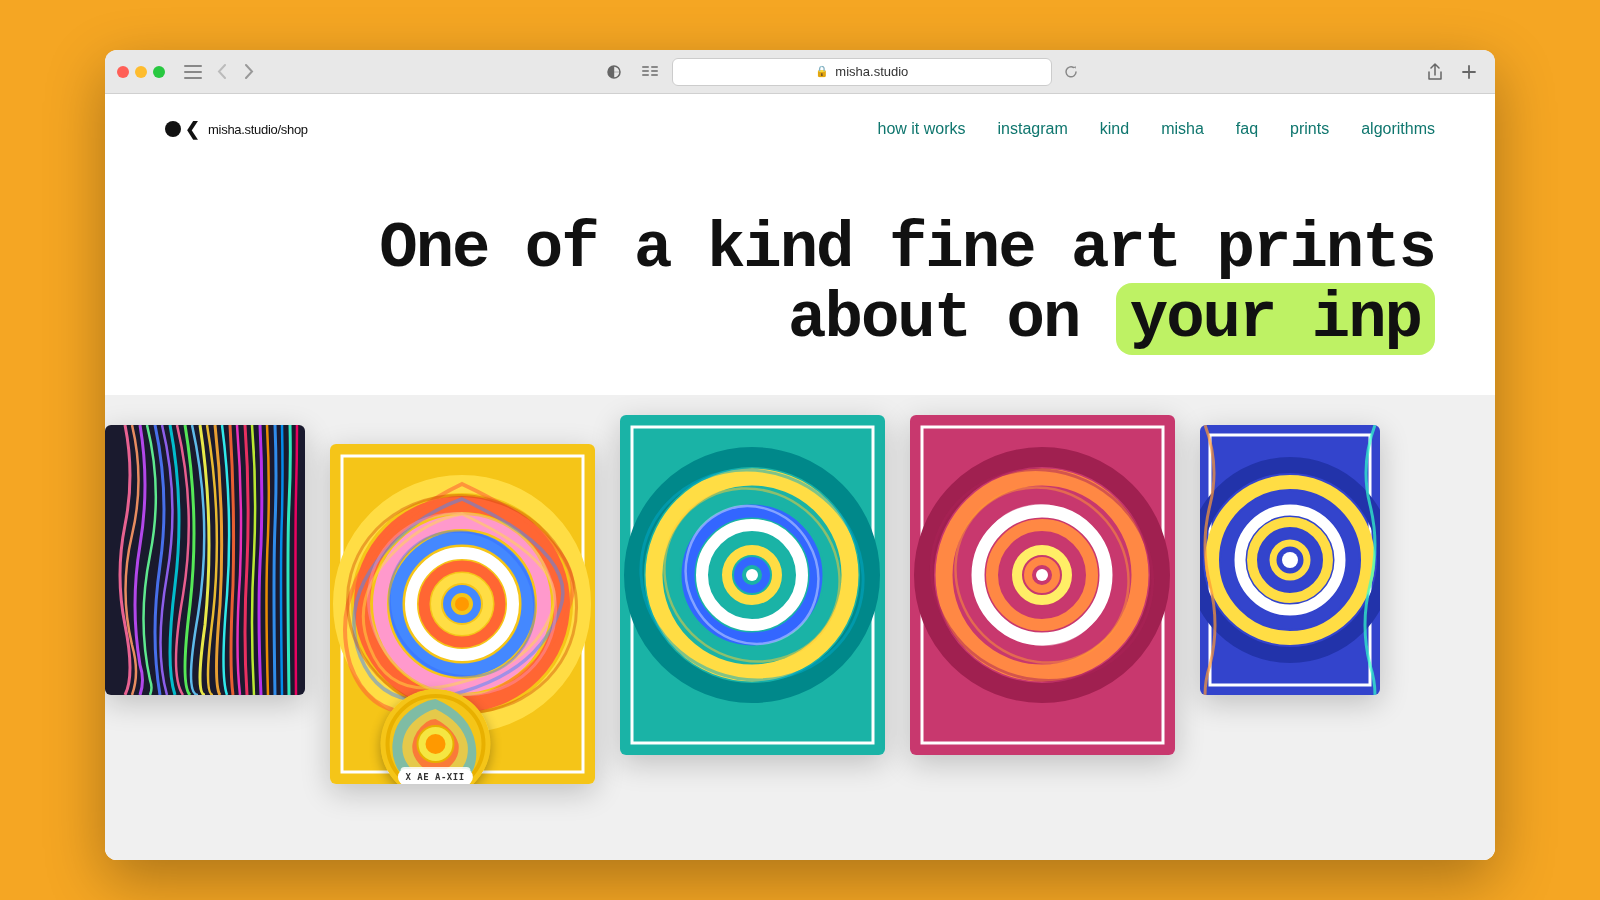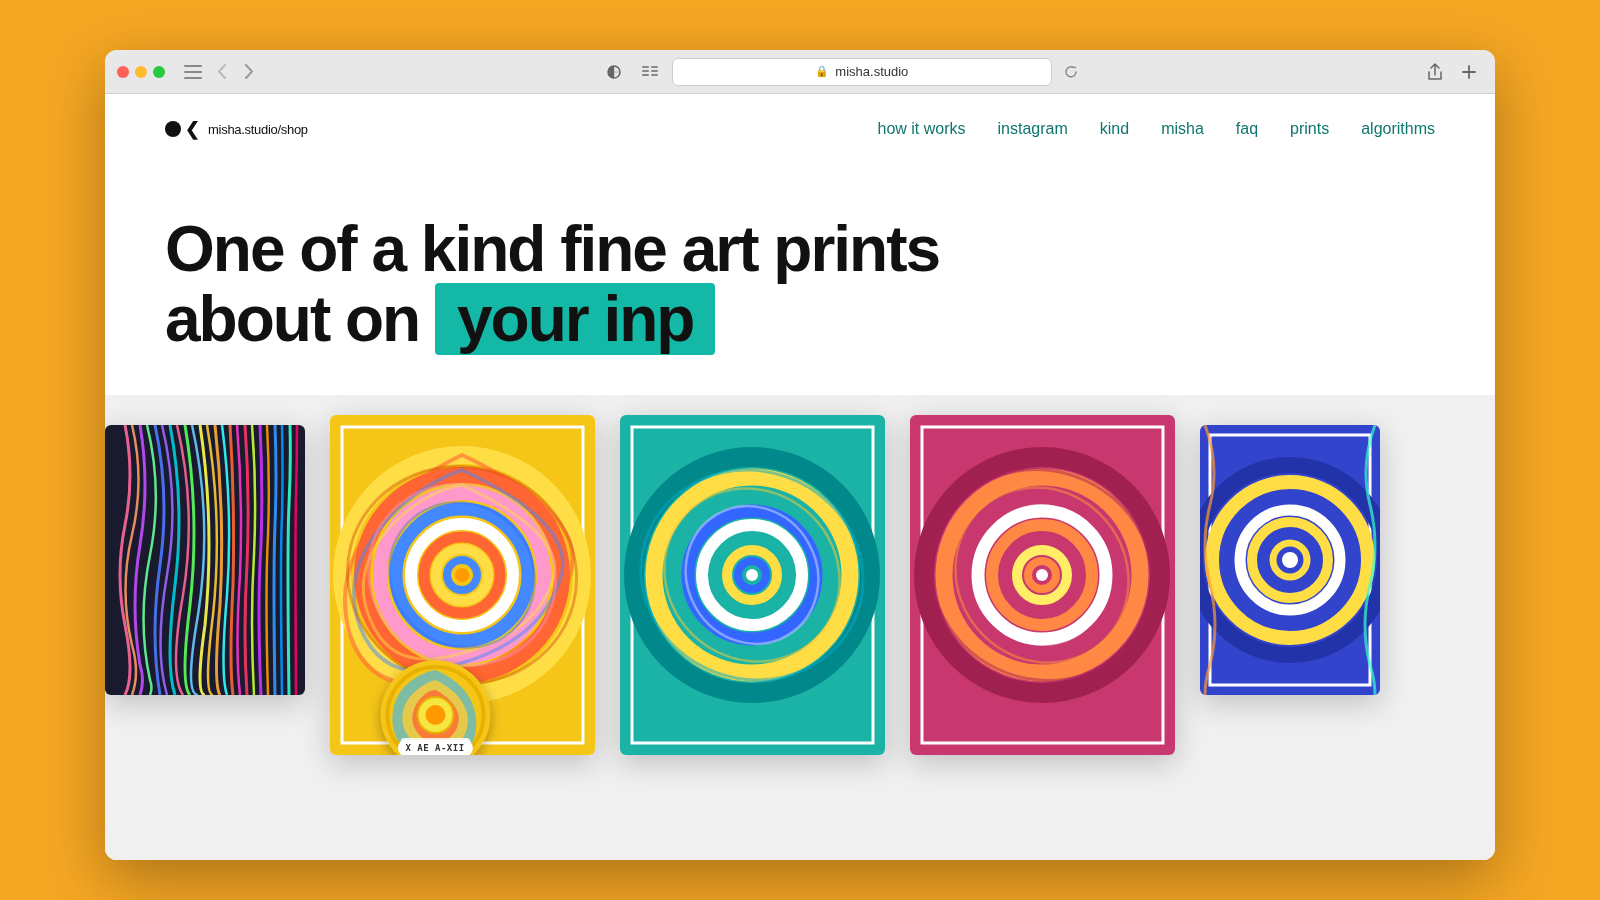--- a/index.html
+++ b/index.html
@@ -238,36 +238,37 @@
       color: #0f766e;
       text-decoration: none;
       font-weight: 400;
       cursor: pointer;
     }
 
     
     .hero-section {
       background: white;
       padding: 50px 60px 40px;
-      text-align: left;
+      text-align: right;
       flex-shrink: 0;
+      font-family: Liberation Mono, monospace;
     }
 
     .hero-title {
       font-size: 64px;
       font-weight: 800;
       color: #111;
       line-height: 1.1;
       letter-spacing: -2px;
     }
 
     .hero-highlight {
-      background-color: #14b8a6;
-      border-radius: 4px;
-      padding: 0 22px;
+      background-color: #bef264;
+      border-radius: 16px;
+      padding: 0 14px;
     }
 
     
     .gallery-section {
       flex: 1;
       background: #f0f0f0;
       overflow: hidden;
       position: relative;
     }
 
@@ -292,20 +293,21 @@
       width: 200px;
       height: 270px;
       margin-left: 0;
       margin-top: 10px;
     }
 
     .card2 {
       width: 265px;
       height: 340px;
       margin-left: 25px;
+      margin-top: 29px;
     }
 
     .card3 {
       width: 265px;
       height: 340px;
       margin-left: 25px;
     }
 
     .card4 {
       width: 265px;

